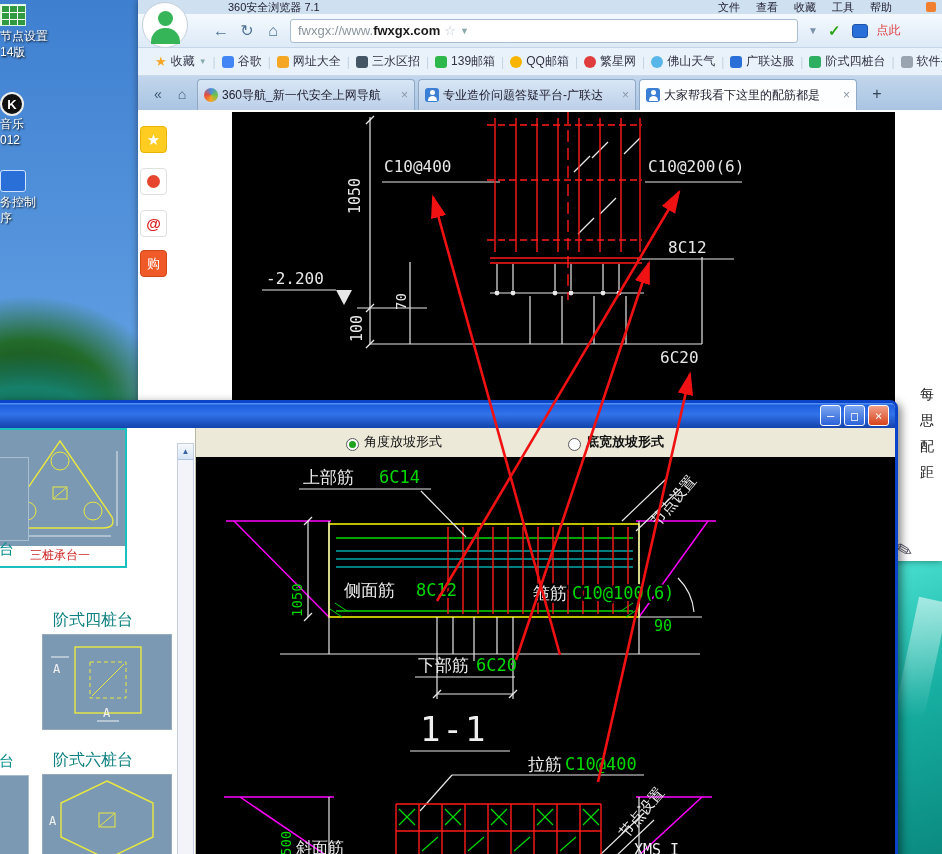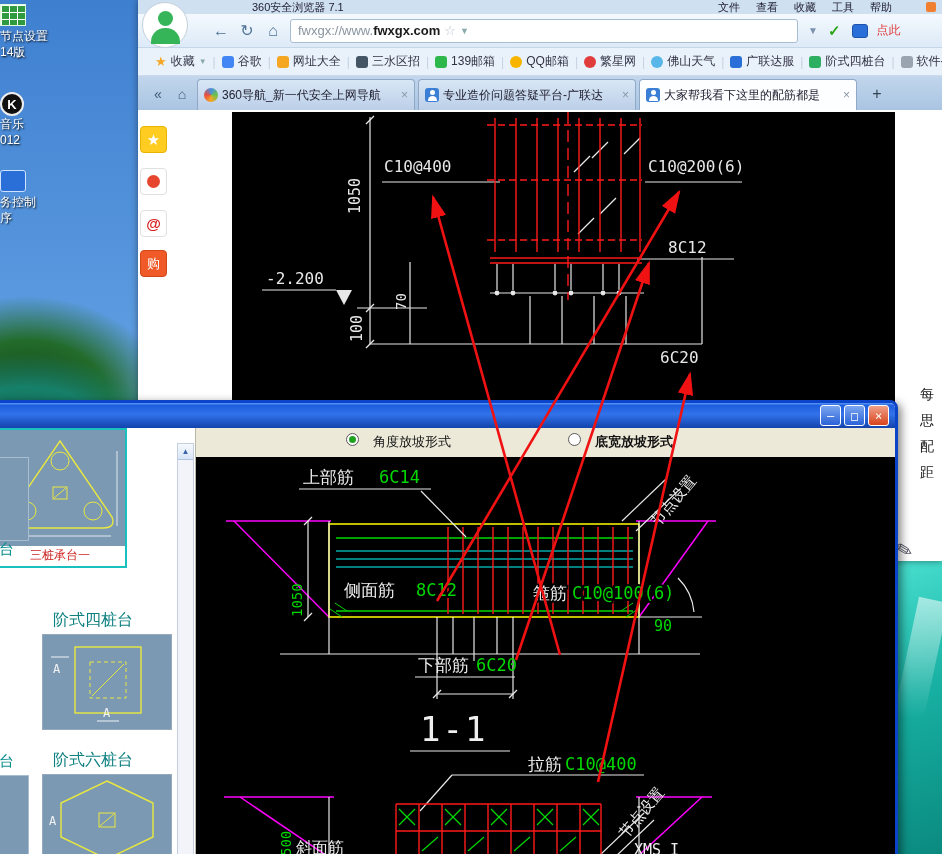--- a/index.html
+++ b/index.html
@@ -30,21 +30,21 @@
   .ig-k { width:24px; height:24px; border-radius:50%; background:#111; color:#fff;
     border:2px solid #eee; font-size:13px; font-weight:bold; }
   .ig-blue { background:#2a6fd8; border:1px solid #cfe2ff; border-radius:3px; }
   .ig-gray { background:#dde2e8; border:1px solid #9aa4ae; border-radius:2px; }
 
   
   #browser { position:absolute; left:138px; top:0; width:804px; height:561px;
     background:#fff; box-shadow:0 0 7px rgba(0,0,0,.45); z-index:5; }
   .b-title { height:14px; background:#cfe0f0; display:flex; align-items:flex-end;
     font-size:11px; color:#223; overflow:hidden; }
-  .b-title .ttl { margin-left:114px; line-height:13px; }
+  .b-title .ttl { margin-left:90px; line-height:13px; }
   .b-title .menus { margin-left:auto; display:flex; gap:16px; margin-right:34px; line-height:13px; }
   .mini-ic { width:10px; height:10px; background:#f08030; border-radius:2px; margin-right:6px; align-self:center; }
 
   .avatar { position:absolute; left:4px; top:2px; width:46px; height:46px; border-radius:50%;
     background:#fff; border:1px solid #c2d0dc; z-index:8; }
   .avatar::before { content:""; position:absolute; left:15px; top:8px; width:15px; height:15px;
     border-radius:50%; background:#35b558; }
   .avatar::after { content:""; position:absolute; left:8px; top:25px; width:29px; height:16px;
     border-radius:14px 14px 0 0; background:#35b558; }
 
@@ -123,21 +123,21 @@
   .thumb1 .draw { height:116px; background:#7c99b3; }
   .thumb1 .cap { height:20px; color:#cc2020; font-size:12px; text-align:center; line-height:19px; }
   .thead { position:absolute; left:60px; font-size:16px; color:#0e8080; }
   .scroll { position:absolute; right:1px; top:15px; bottom:0; width:17px; background:#f2f4f9;
     border:1px solid #c4cede; }
   .scr-up { height:16px; background:linear-gradient(#f6f9fe,#d8e5f6); border-bottom:1px solid #b0c4e0;
     color:#3a62a8; font-size:8px; }
 
   .right-area { flex:1; display:flex; flex-direction:column; background:#ece9d8; }
   .radio-row { height:29px; position:relative; font-size:13px; color:#111; }
-  .rgroup { position:absolute; top:5px; display:flex; align-items:flex-start; gap:14px; }
+  .rgroup { position:absolute; top:5px; display:flex; align-items:flex-end; gap:5px; }
   .rg1 { left:150px; } .rg2 { left:372px;font-weight:bold; }
   .radio { width:13px; height:13px; border-radius:50%; border:1px solid #5a5a5a; background:#fff;
     position:relative; }
   .radio.sel::after { content:""; position:absolute; left:2px; top:2px; width:7px; height:7px;
     border-radius:50%; background:#1fa31f; }
   .cad2 { flex:1; background:#000; position:relative; overflow:hidden; }
 
   #arrows { position:absolute; left:0; top:0; width:942px; height:854px; z-index:40;
     pointer-events:none; }
 

